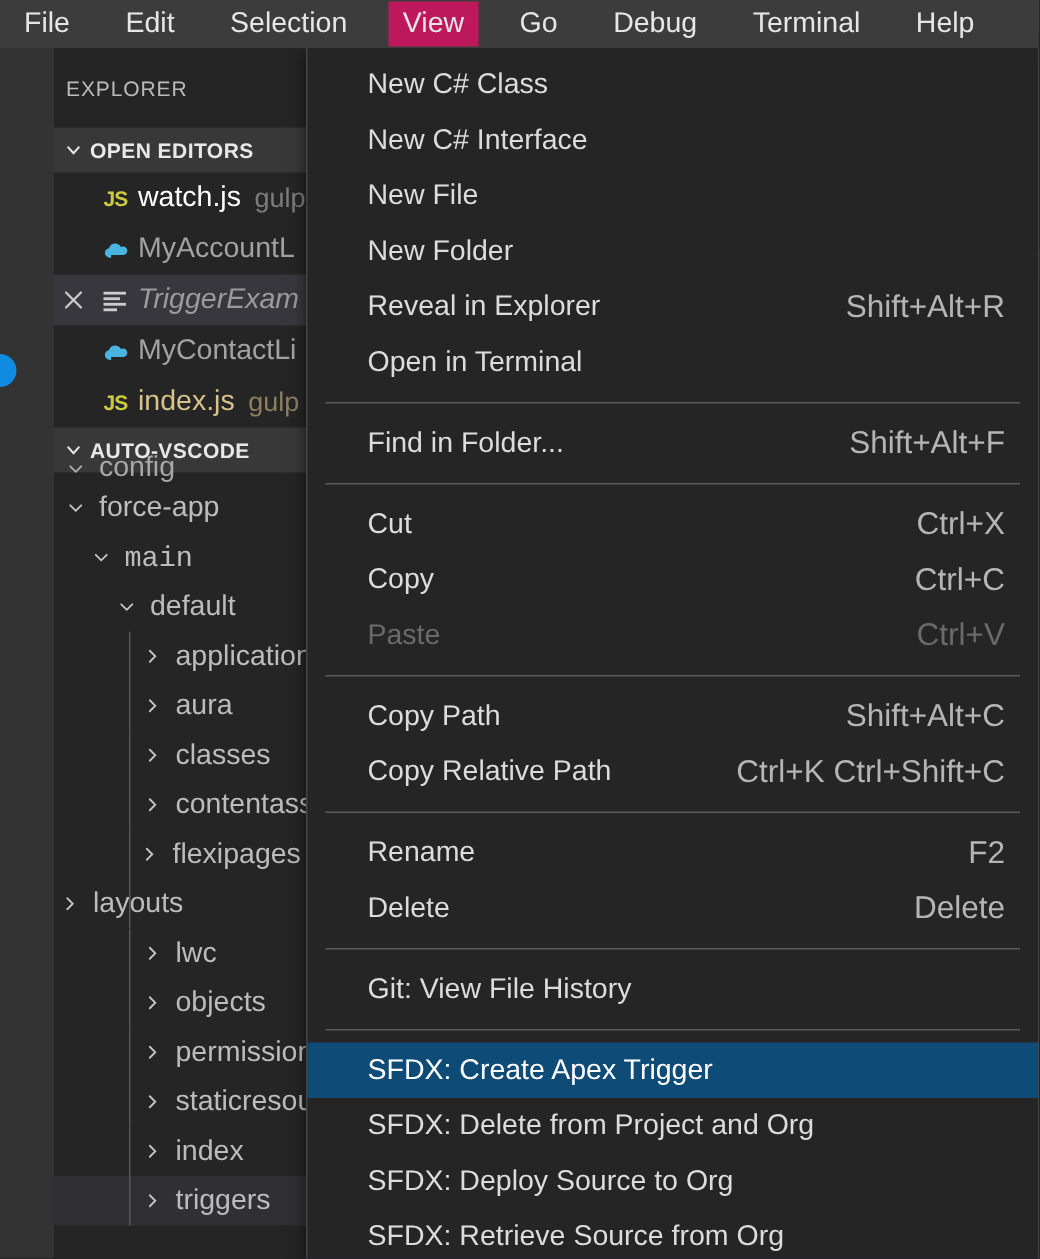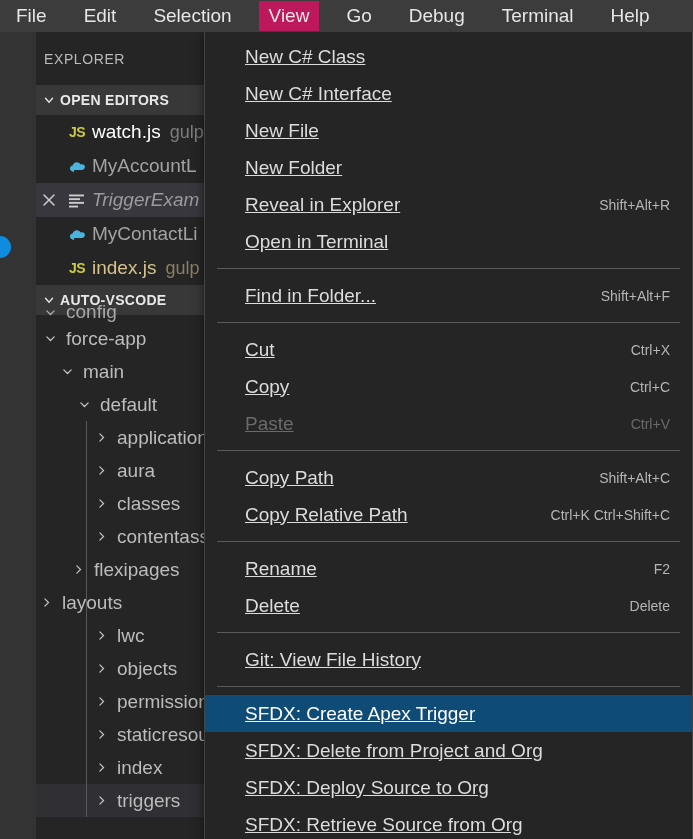--- a/index.html
+++ b/index.html
@@ -226,24 +226,24 @@
     height: 37px;
     display: flex;
     align-items: center;
     padding: 0 22px 0 40px;
     font-size: 19px;
     color: #dcdcdc;
     white-space: nowrap;
     box-sizing: border-box;
     cursor: default;
   }
-  .menu-item .label { flex: 1 1 auto; text-decoration: underline; }
+  .menu-item .label { flex: 1 1 auto; }
   .menu-item .accel {
     color: #b5b5b5;
-    font-size: 14px;
+    font-size: 21px;
     margin-left: 24px;
   }
   .menu-item.selected {
     background: #0e4b77;
     color: #ffffff;
   }
   .menu-item.disabled { color: #6a6a6a; }
   .menu-item.disabled .accel { color: #6a6a6a; }
   .menu-sep {
     height: 1px;
@@ -375,21 +375,21 @@
         <span style="margin-left: 6px;">config</span>
       </div>
       <div class="tree-row" style="padding-left: 4px;">
         <span class="chev">
           <svg width="13" height="13" viewBox="0 0 16 16">
             <path d="M3.5 6 L8 10.5 L12.5 6" fill="none" stroke="#c5c5c5" stroke-width="1.5" stroke-linecap="round"></path>
           </svg>
         </span>
         <span style="margin-left: 6px;">force-app</span>
       </div>
-      <div class="tree-row" style="padding-left: 21px;">
+      <div class="tree-row" style="padding-left: 21px; font-family: Liberation Mono, monospace;">
         <span class="chev">
           <svg width="13" height="13" viewBox="0 0 16 16">
             <path d="M3.5 6 L8 10.5 L12.5 6" fill="none" stroke="#c5c5c5" stroke-width="1.5" stroke-linecap="round"></path>
           </svg>
         </span>
         <span style="margin-left: 6px;">main</span>
       </div>
       <div class="tree-row" style="padding-left: 38px;">
         <span class="chev">
           <svg width="13" height="13" viewBox="0 0 16 16">
@@ -427,21 +427,21 @@
       </div>
       <div class="tree-row" style="padding-left: 55px;">
         <div class="indent-guide" style="left: 50px;"></div>
         <span class="chev">
           <svg width="13" height="13" viewBox="0 0 16 16">
             <path d="M6 3.5 L10.5 8 L6 12.5" fill="none" stroke="#c5c5c5" stroke-width="1.5" stroke-linecap="round"></path>
           </svg>
         </span>
         <span style="margin-left: 6px;">contentassets</span>
       </div>
-      <div class="tree-row" style="padding-left: 32px;">
+      <div class="tree-row" style="padding-left: 53px;">
         <div class="indent-guide" style="left: 50px;"></div>
         <span class="chev">
           <svg width="13" height="13" viewBox="0 0 16 16">
             <path d="M6 3.5 L10.5 8 L6 12.5" fill="none" stroke="#c5c5c5" stroke-width="1.5" stroke-linecap="round"></path>
           </svg>
         </span>
         <span style="margin-left: 6px;">flexipages</span>
       </div>
       <div class="tree-row" style="">
         <div class="indent-guide" style="left: 50px;"></div>

